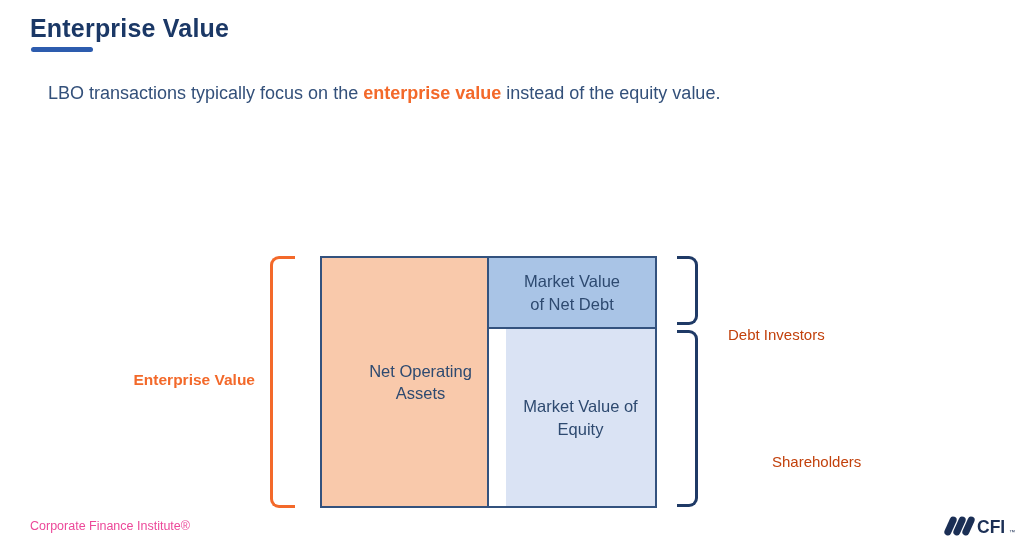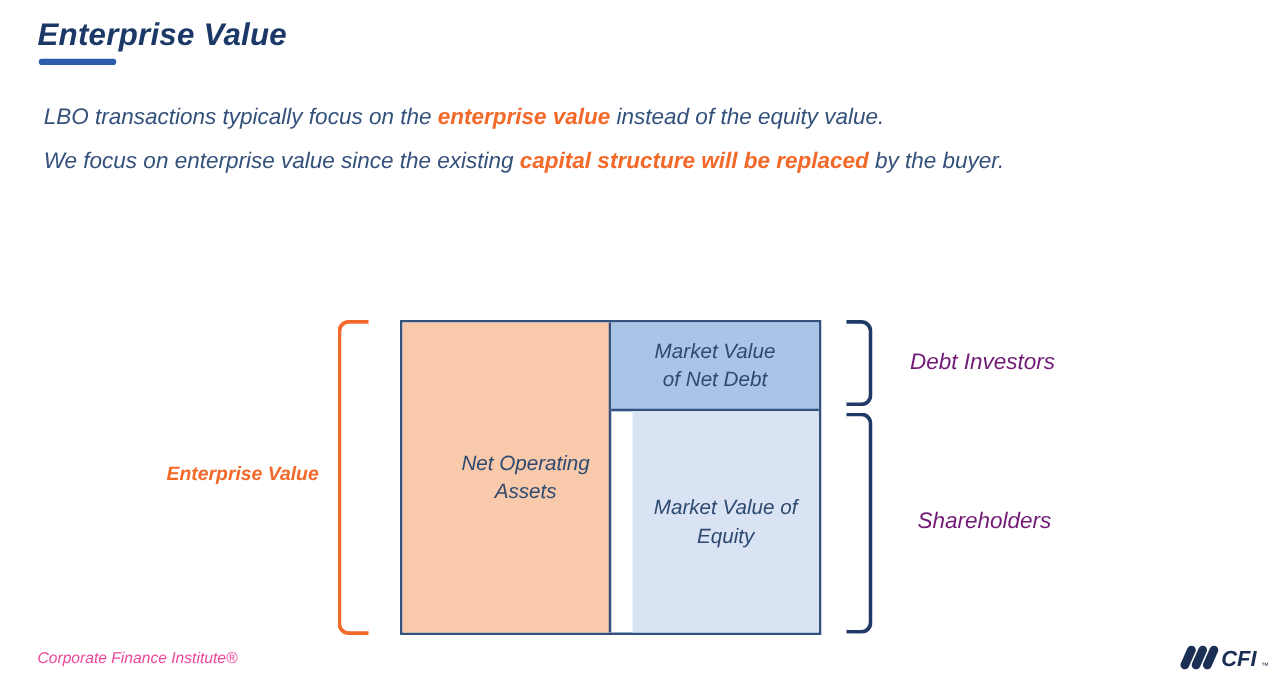--- a/index.html
+++ b/index.html
@@ -3,21 +3,20 @@
 <meta charset="utf-8">
 <style>
   html, body { margin: 0; padding: 0; background: #ffffff; }
   .slide {
     position: relative;
     width: 1024px;
     height: 552px;
     background: #ffffff;
     font-family: "Liberation Sans", sans-serif;
     overflow: hidden;
-    font-style: italic;
   }
 
   
   .title {
     position: absolute;
     left: 30px;
     top: 14px;
     font-size: 25px;
     font-weight: 700;
     color: #1B3866;
@@ -29,21 +28,21 @@
     top: 47px;
     width: 62px;
     height: 5px;
     border-radius: 3px;
     background: #2D5CAE;
   }
 
   
   .bullets {
     position: absolute;
-    left: 35px;
+    left: 48px;
     top: 76px;
     font-size: 18px;
     color: #33507A;
   }
   .bullets p { margin: 0; line-height: 35px; }
   .hl { color: #F3692A; font-weight: 700; }
 
   
   .ev-bracket {
     position: absolute;
@@ -122,26 +121,27 @@
     box-sizing: border-box;
     border-right: 3px solid #1F3A66;
     border-top: 3px solid #1F3A66;
     border-bottom: 3px solid #1F3A66;
     border-radius: 0 9px 9px 0;
   }
   .bracket-debt { left: 677px; top: 256px; height: 69px; }
   .bracket-equity { left: 677px; top: 330px; height: 177px; }
   .side-label {
     position: absolute;
-    font-size: 18px;
-    color: #701a75;
+    font-size: 15px;
+    color: #c2410c;
     white-space: nowrap;
+    margin-top: 47px;
   }
   .label-debt { left: 728px; top: 279px; }
-  .label-shareholders { left: 734px; top: 406px; }
+  .label-shareholders { left: 772px; top: 406px; }
 
   
   .footer {
     position: absolute;
     left: 30px;
     top: 519px;
     font-size: 12.5px;
     color: #ec4899;
   }
   .logo { position: absolute; left: 938px; top: 511px; }
@@ -149,21 +149,20 @@
 </head>
 <body>
 
 <div class="slide">
 
   <div class="title">Enterprise Value</div>
   <div class="title-underline"></div>
 
   <div class="bullets">
     <p><span>LBO transactions typically focus on the </span><span class="hl">enterprise value</span><span> instead of the equity value.</span></p>
-    <p><span>We focus on enterprise value since the existing </span><span class="hl">capital structure will be replaced</span><span> by the buyer.</span></p>
   </div>
 
   <div class="ev-label">Enterprise Value</div>
   <div class="ev-bracket"></div>
 
   <div class="main-box">
     <div class="cell-noa">
       <div class="cell-text">Net Operating
 Assets</div>
     </div>

